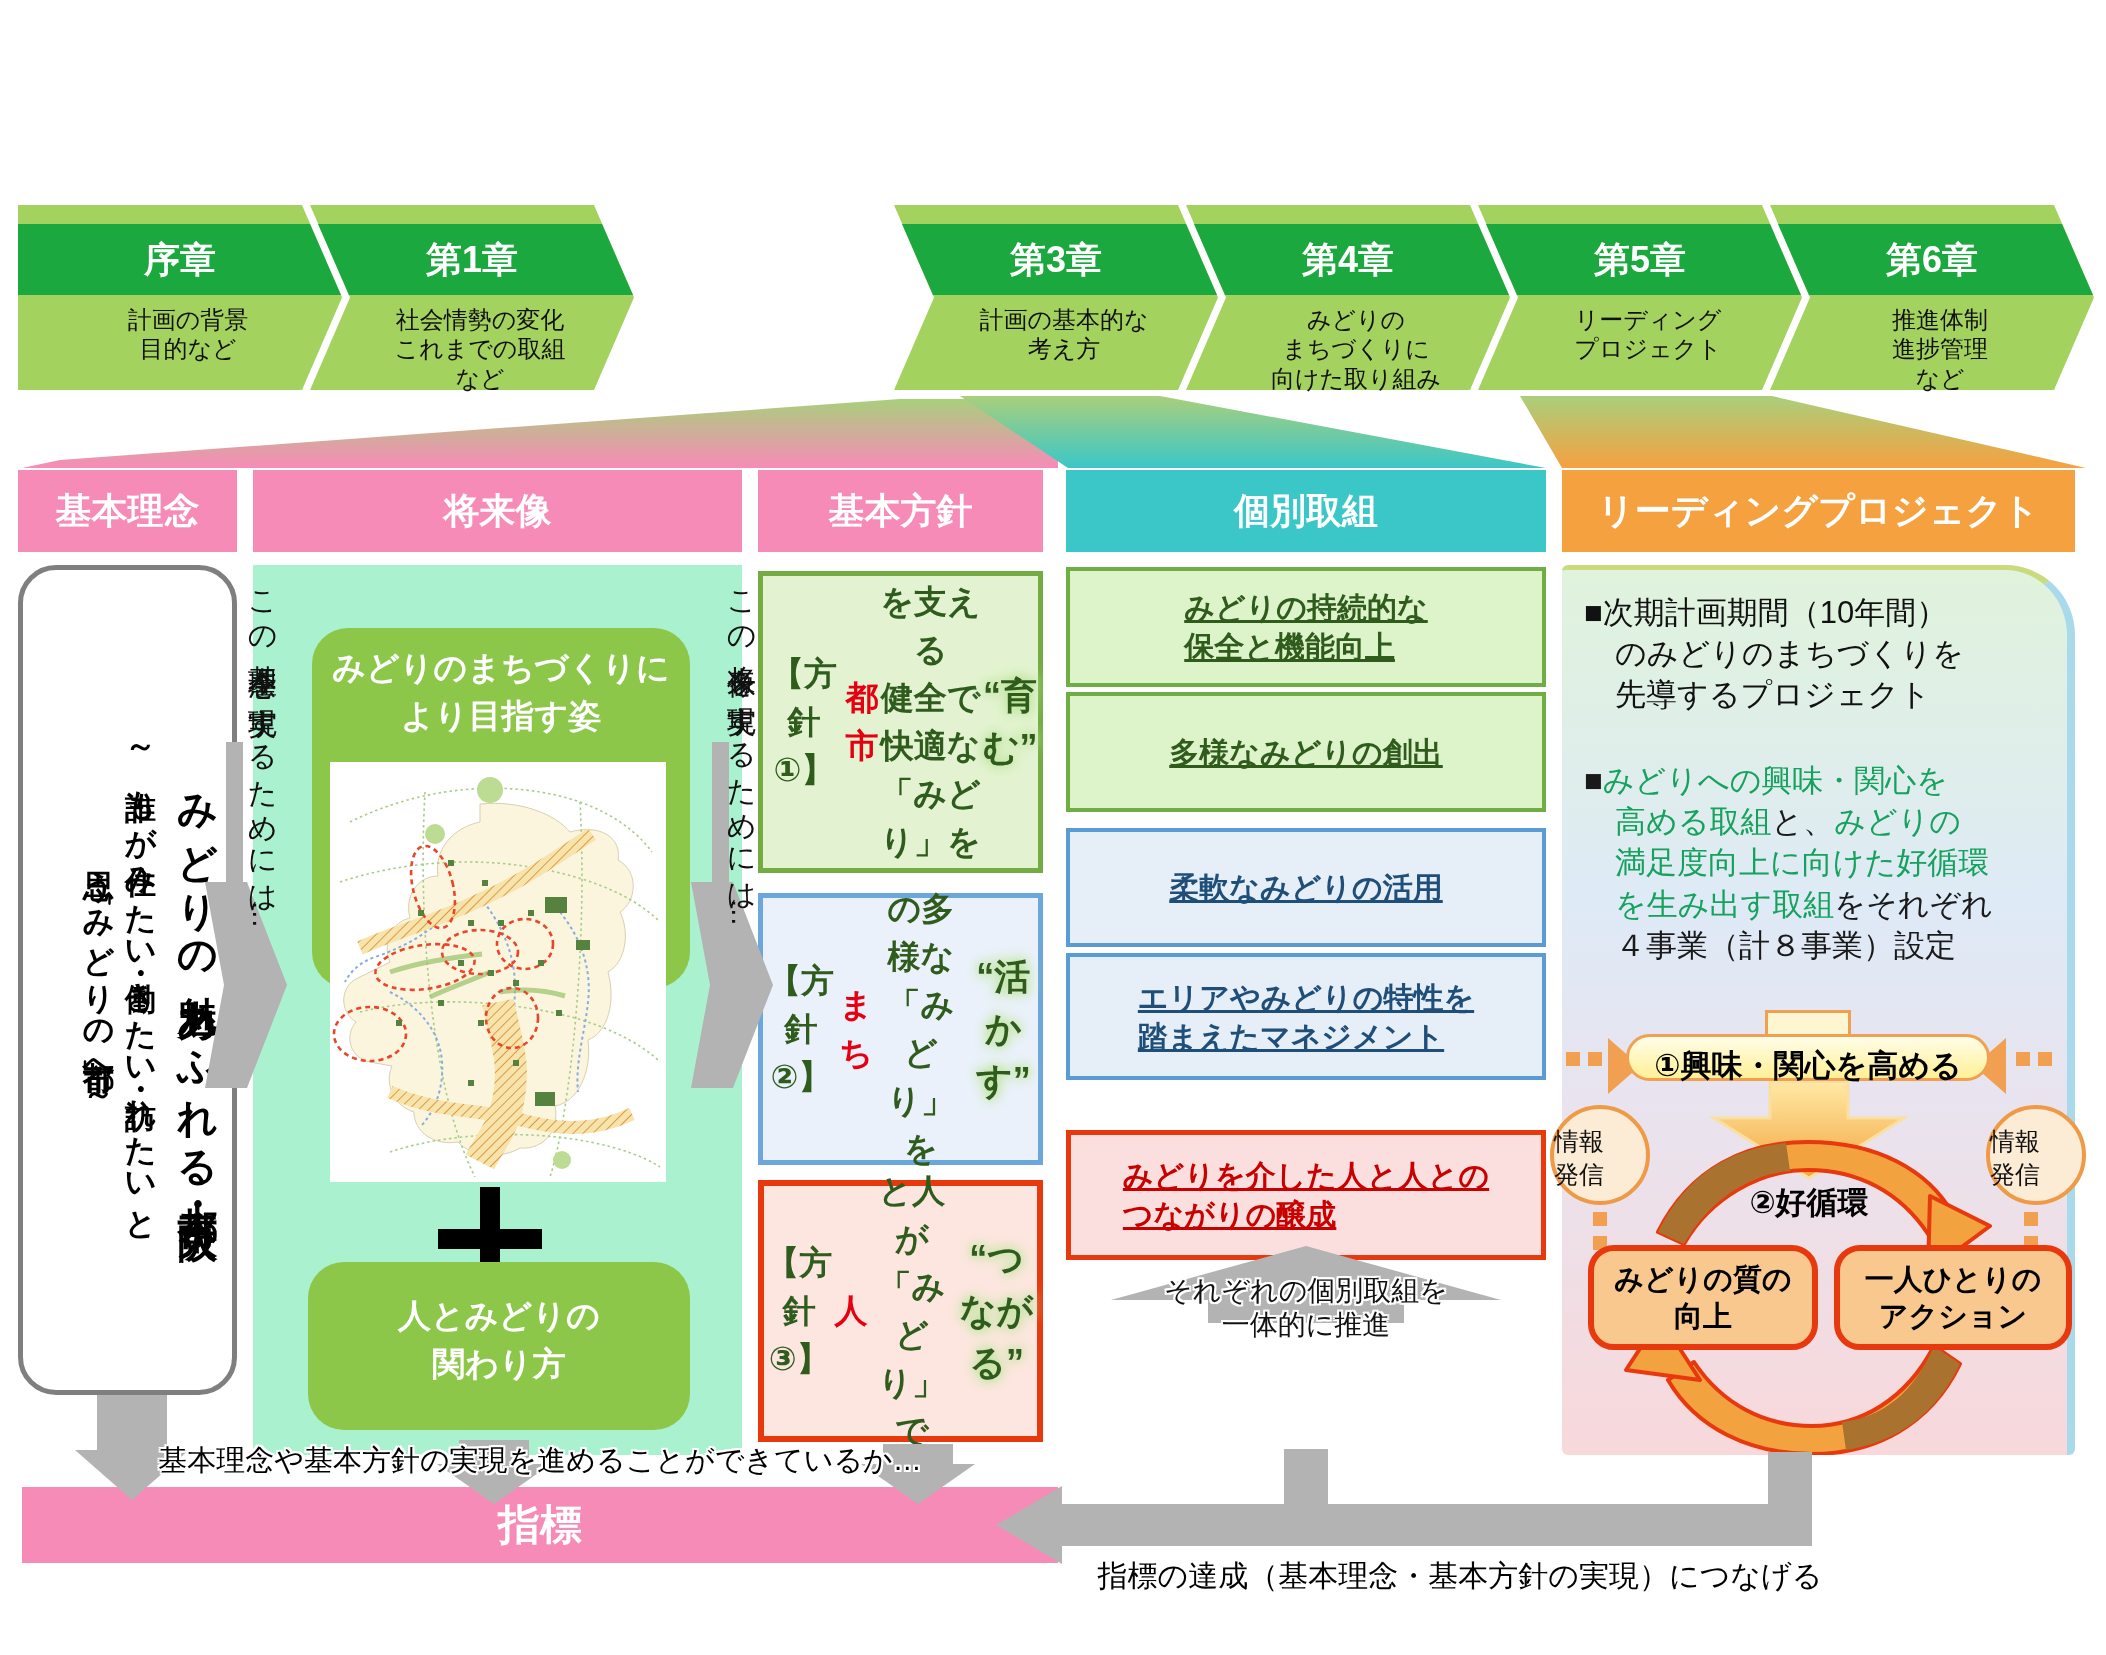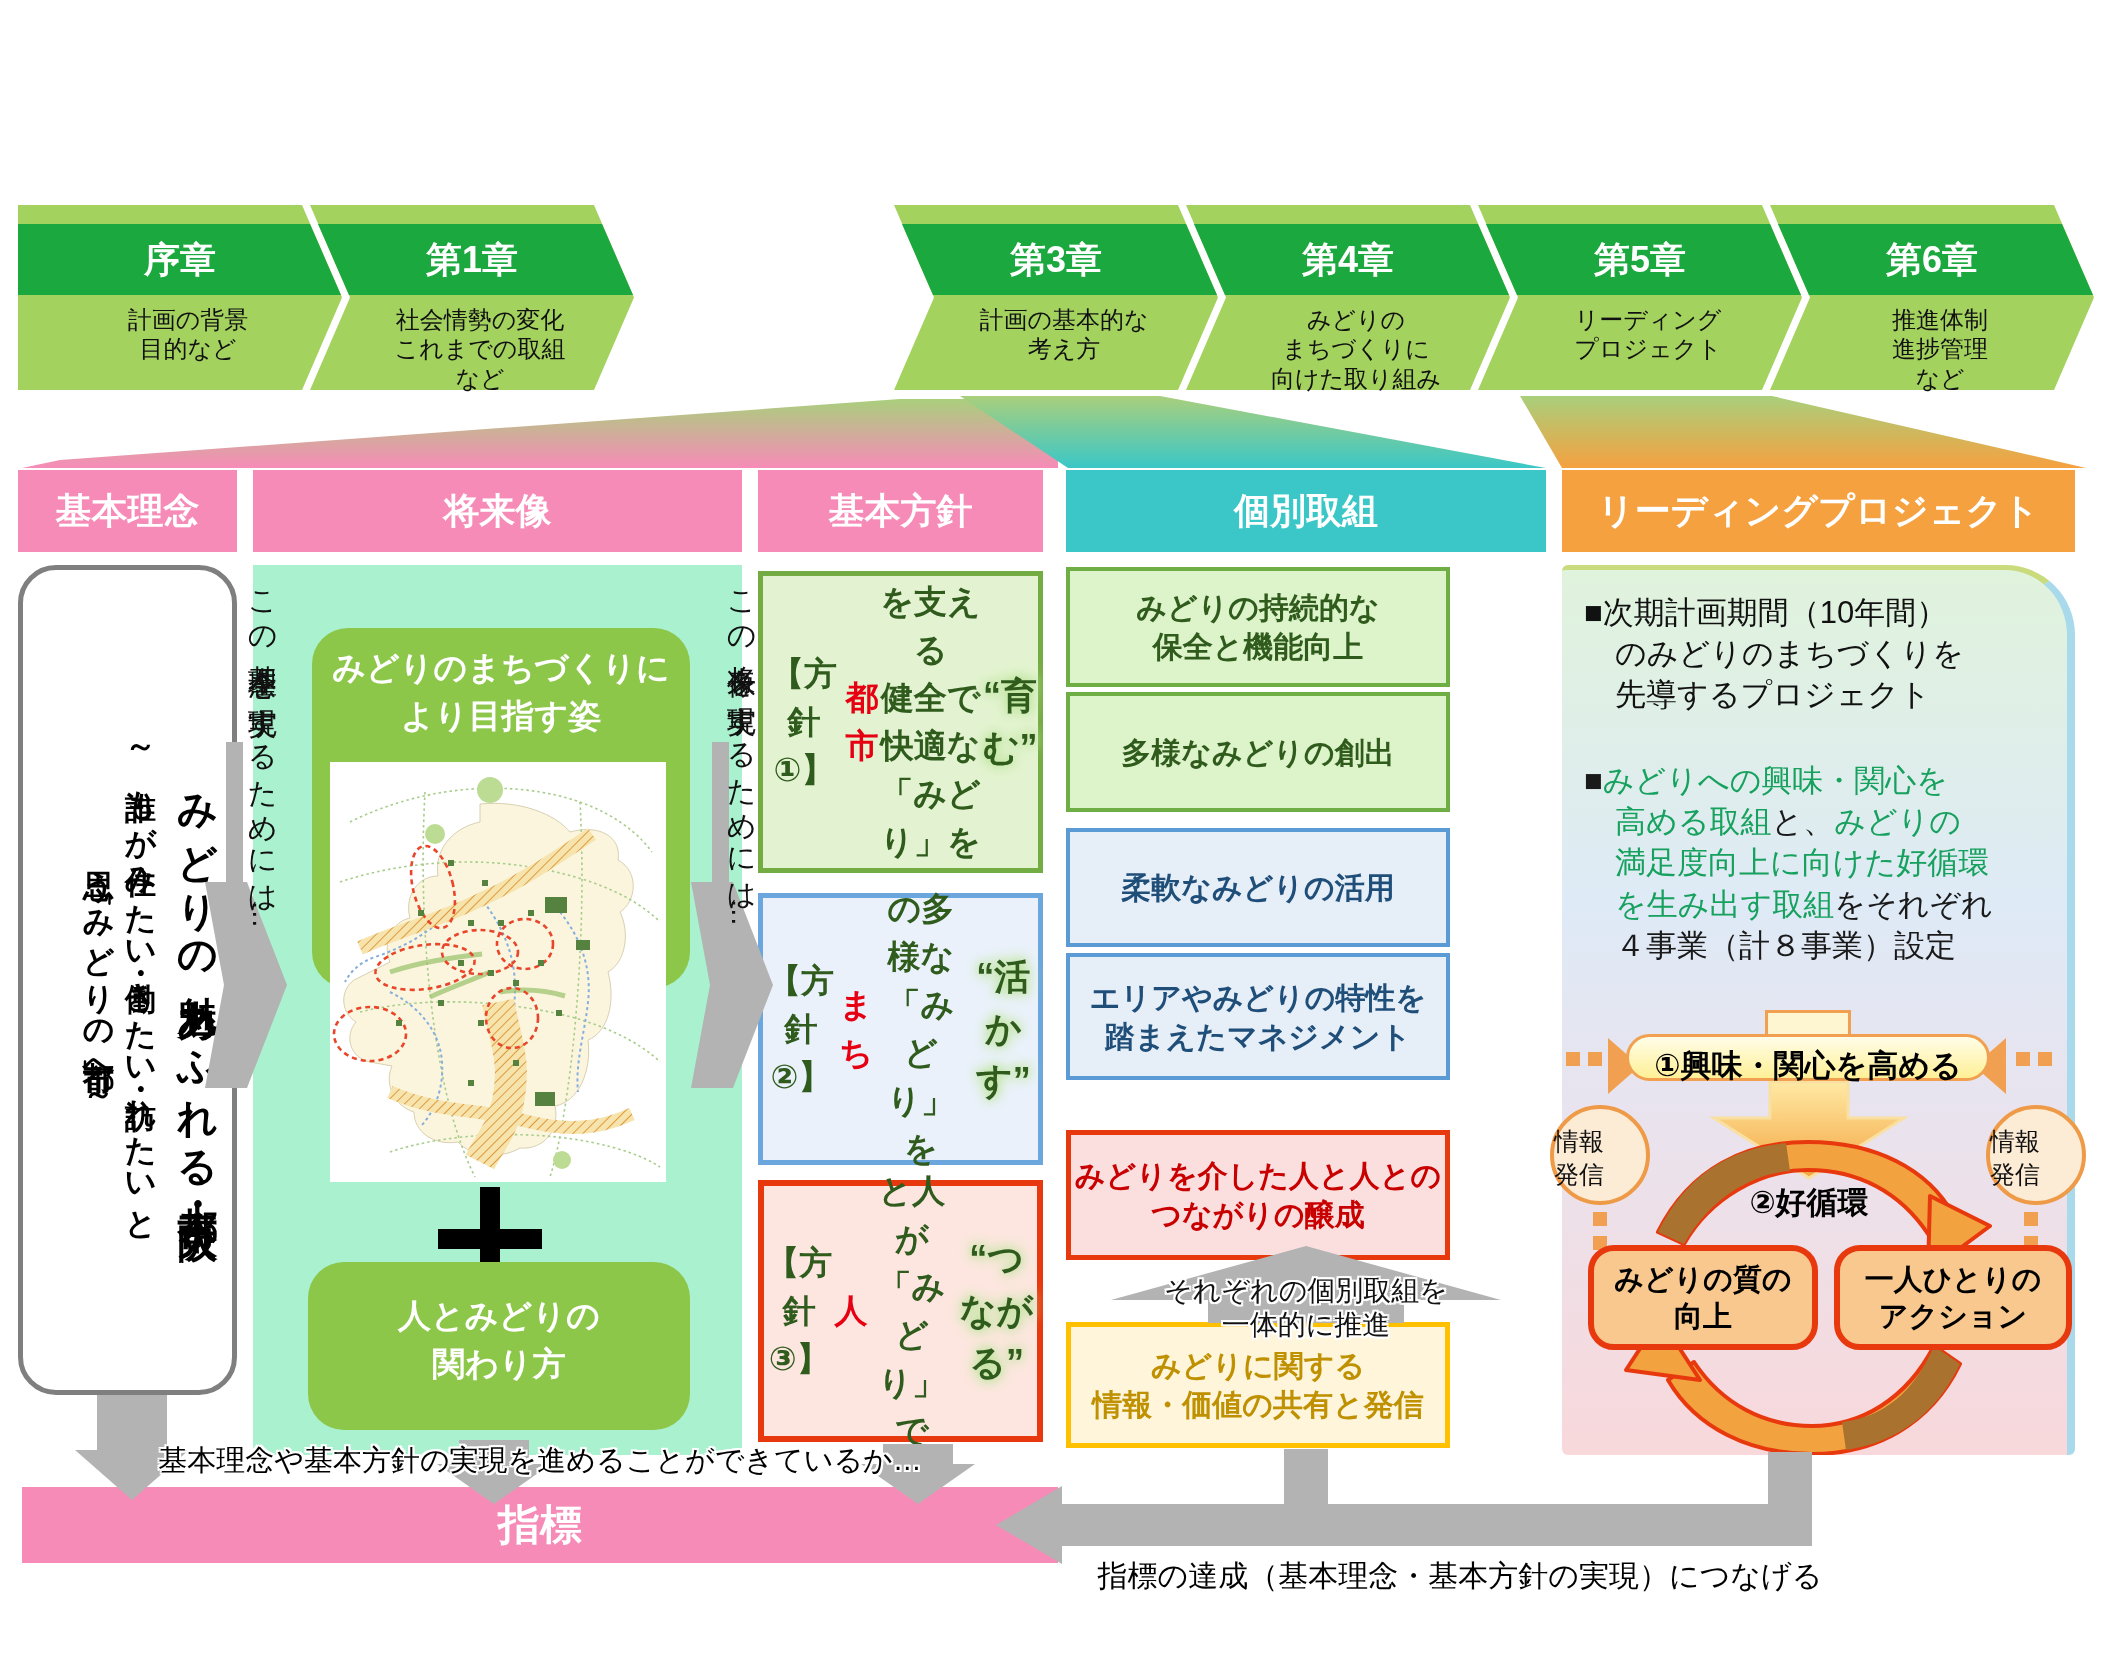--- a/index.html
+++ b/index.html
@@ -52,23 +52,23 @@
   .pol2{top:893px;height:272px;background:#EAF1FB;border:5px solid #6BA6DC;}
   .pol3{top:1180px;height:262px;background:#FDE6E0;border:6px solid #E8380D;}
   .seg-dk{color:#2F5B1D;}
   .seg-rd{color:#E60012;}
   .seg-em{color:#2F5B1D;font-size:36px;
           text-shadow:0 0 8px #BCE39A,0 0 14px #BCE39A,0 0 18px #D4F0BA;}
   .seg-g{color:#17A15E;}
   .seg-k{color:#1a1a1a;}
 
   
-  .ini{position:absolute;left:1066px;width:384px;z-index:1;display:flex;align-items:center;
-       justify-content:center;text-align:center;font-weight:bold;font-size:30px;line-height:1.3;
-       white-space:pre-line;}
+  .ini{position:absolute;left:1066px;width:480px;z-index:1;display:flex;align-items:center;
+       justify-content:center;text-align:left;font-weight:bold;font-size:30px;line-height:1.3;
+       white-space:pre-line;text-decoration:underline;}
   .ini.green{background:#DDF3C9;border:4px solid #6FAE45;color:#2F5B1D;}
   .ini.blue{background:#E6EEF8;border:4px solid #5B9BD5;color:#1F4E79;}
   .ini.red{background:#FBDFDF;border:5px solid #E8380D;color:#C90000;margin-top:7px;}
   .ini.gold{background:#FEF5DB;border:5px solid #FFC000;color:#BF9000;}
   .promote{position:absolute;left:1106px;top:1250px;width:400px;z-index:4;text-align:center;
            font-size:28px;line-height:1.2;white-space:pre-line;color:#111;
            text-shadow:-2px -2px 0 #fff,2px -2px 0 #fff,-2px 2px 0 #fff,2px 2px 0 #fff,0 2px 0 #fff,2px 0 0 #fff,0 -2px 0 #fff,-2px 0 0 #fff;margin-top:24px;}
 
   
   .lead{position:absolute;left:1562px;top:565px;width:513px;height:890px;z-index:1;
@@ -267,22 +267,20 @@
 </span><span class="seg-em">“つながる”</span></div>
 
   <div class="ini green" style="top:567px;height:120px">みどりの持続的な
 保全と機能向上</div>
   <div class="ini green" style="top:692px;height:120px">多様なみどりの創出</div>
   <div class="ini blue" style="top:828px;height:119px">柔軟なみどりの活用</div>
   <div class="ini blue" style="top:953px;height:127px">エリアやみどりの特性を
 踏まえたマネジメント</div>
   <div class="ini red" style="top:1123px;height:130px">みどりを介した人と人との
 つながりの醸成</div>
-  <div class="ini gold" style="top:1322px;height:126px">みどりに関する
-情報・価値の共有と発信</div>
   <div class="promote">それぞれの個別取組を
 一体的に推進</div>
 
   <div class="lead">
     <div class="bullet" style="top:22px">■次期計画期間（10年間）
 　のみどりのまちづくりを
 　先導するプロジェクト</div>
     <div class="bullet" style="top:190px"><span class="seg-k">■</span><span class="seg-g">みどりへの興味・関心を
 　高める取組</span><span class="seg-k">と、</span><span class="seg-g">みどりの
 　満足度向上に向けた好循環

